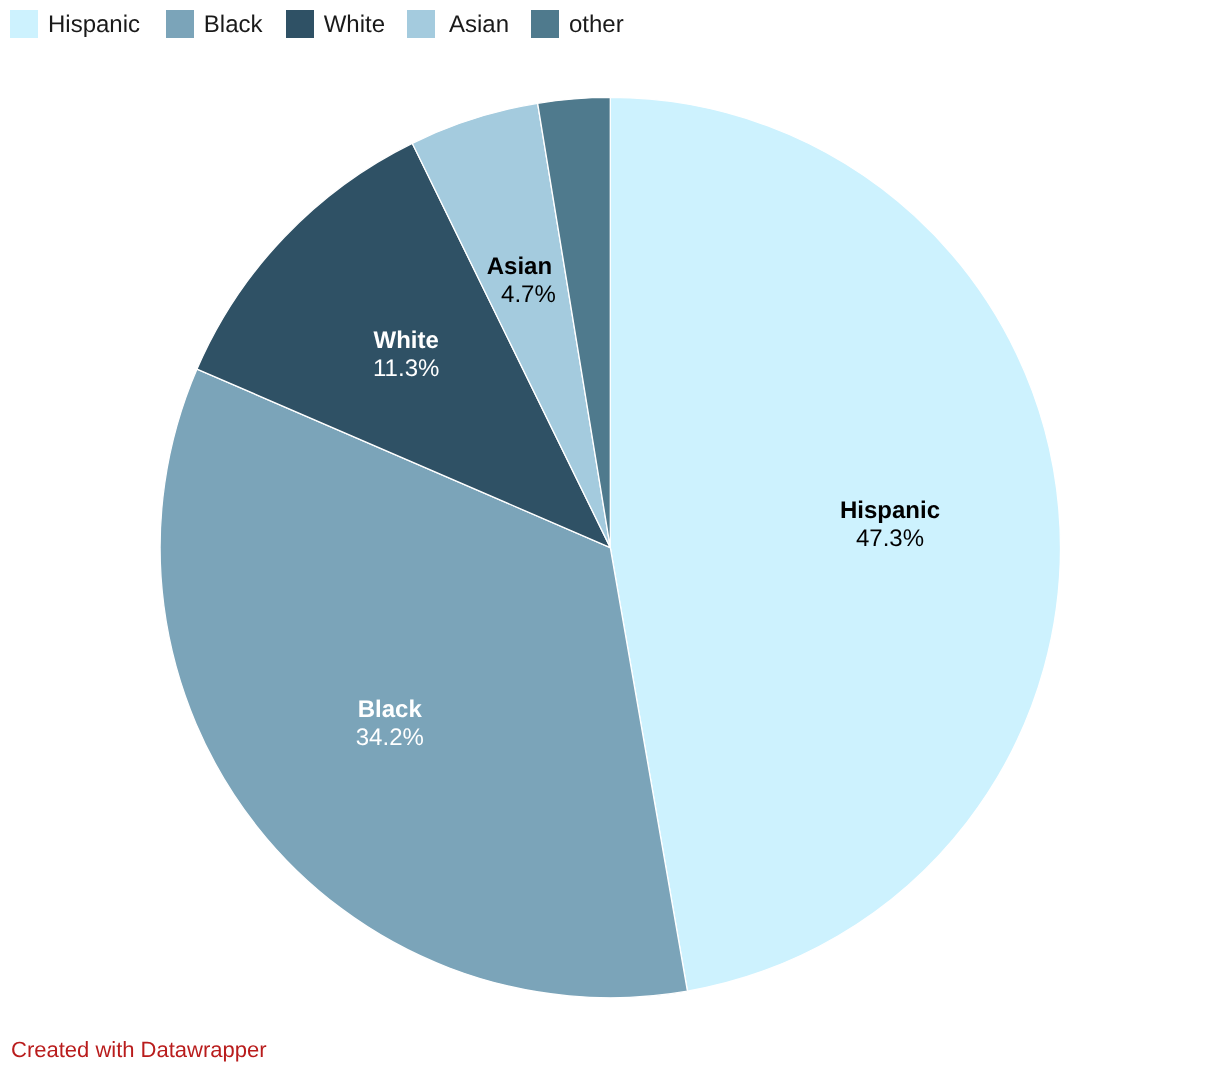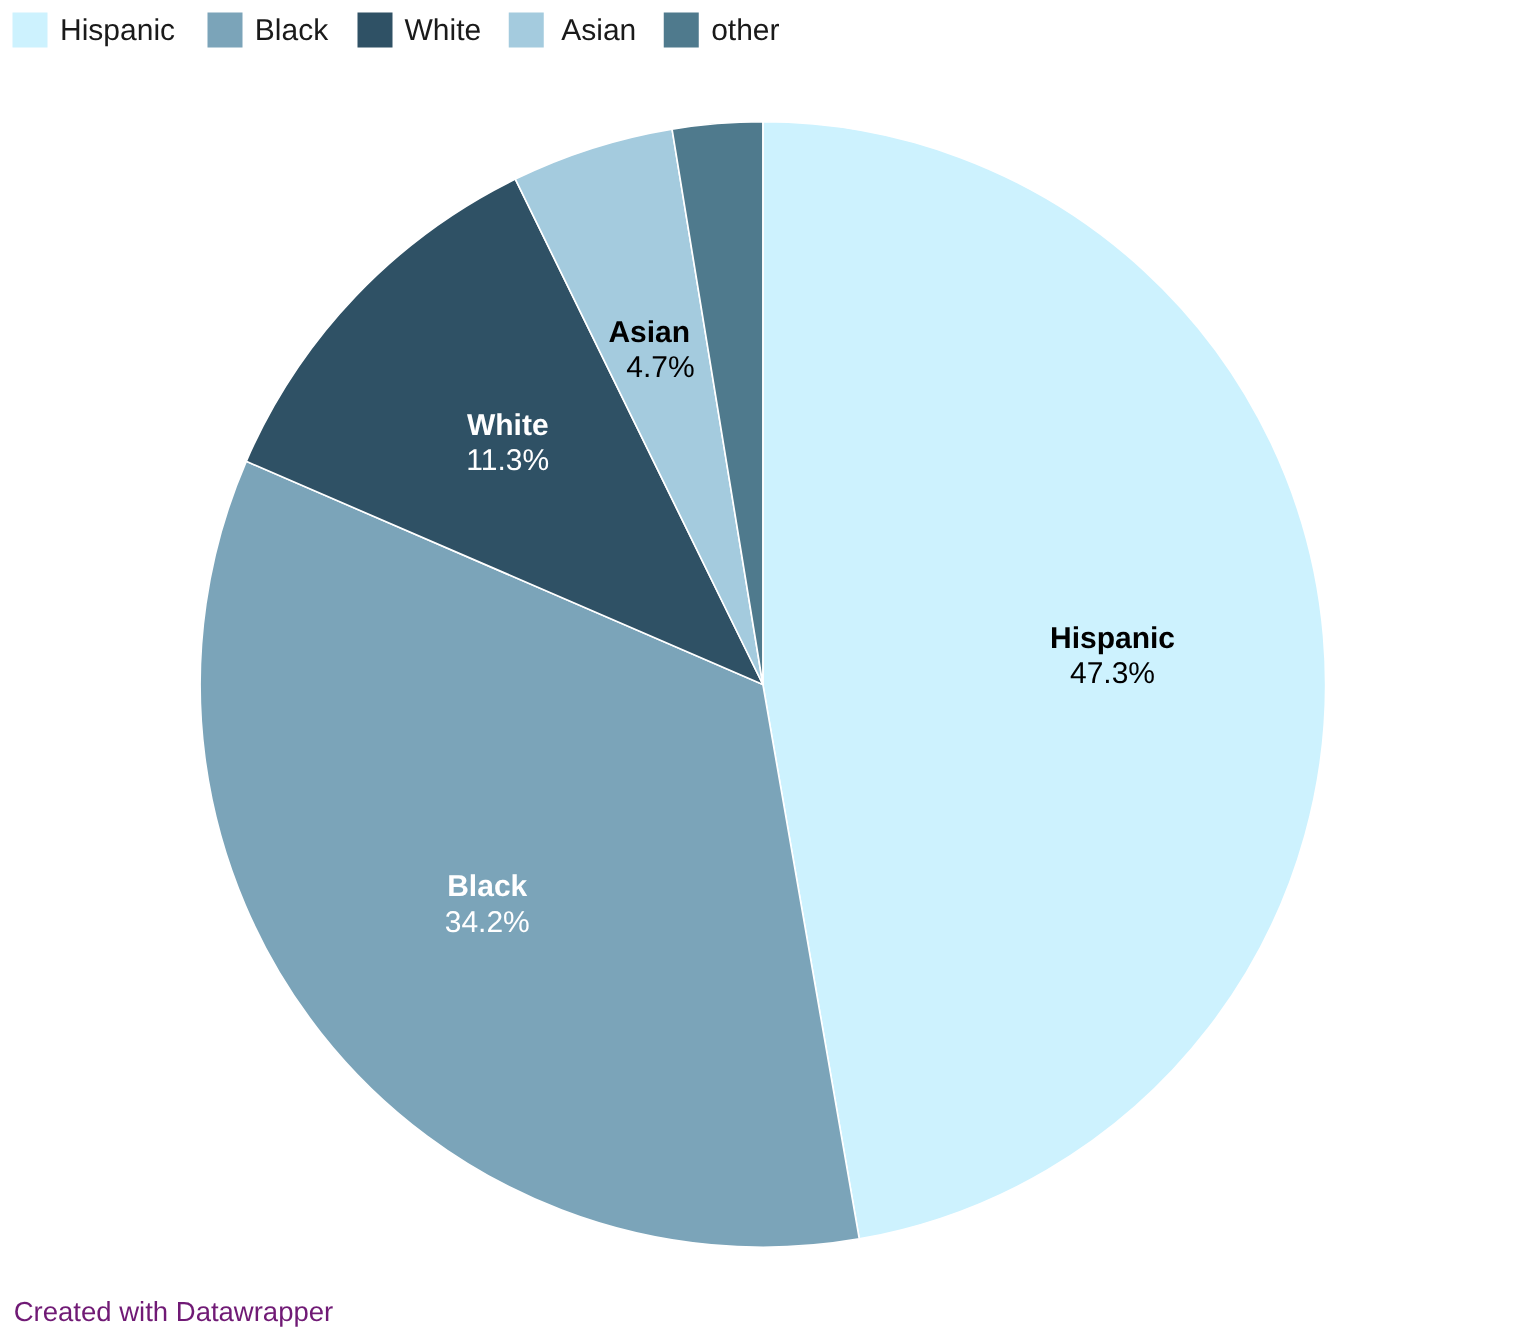--- a/index.html
+++ b/index.html
@@ -27,21 +27,21 @@
   
   #pie-wrap{position:absolute;left:0;top:0;width:1220px;height:1074px;}
   #pie-svg{display:block;shape-rendering:geometricPrecision;}
 
   .slice-label{font-size:24px;-webkit-font-smoothing:antialiased;
                text-rendering:geometricPrecision;transform:translateZ(0);}
   .slice-name{font-weight:bold;}
 
   
   #footer{position:absolute;left:11px;top:1037px;font-size:22px;line-height:26px;
-          color:#701a75;transform:translateZ(0);}
+          color:#b91c1c;transform:translateZ(0);}
 </style>
 </head>
 <body>
 
 <div id="root">
 
   <div id="legend">
       <div class="legend-item">
         <div class="legend-swatch" style="background: rgb(205, 242, 254);"></div>
         <div class="legend-label">Hispanic</div>

